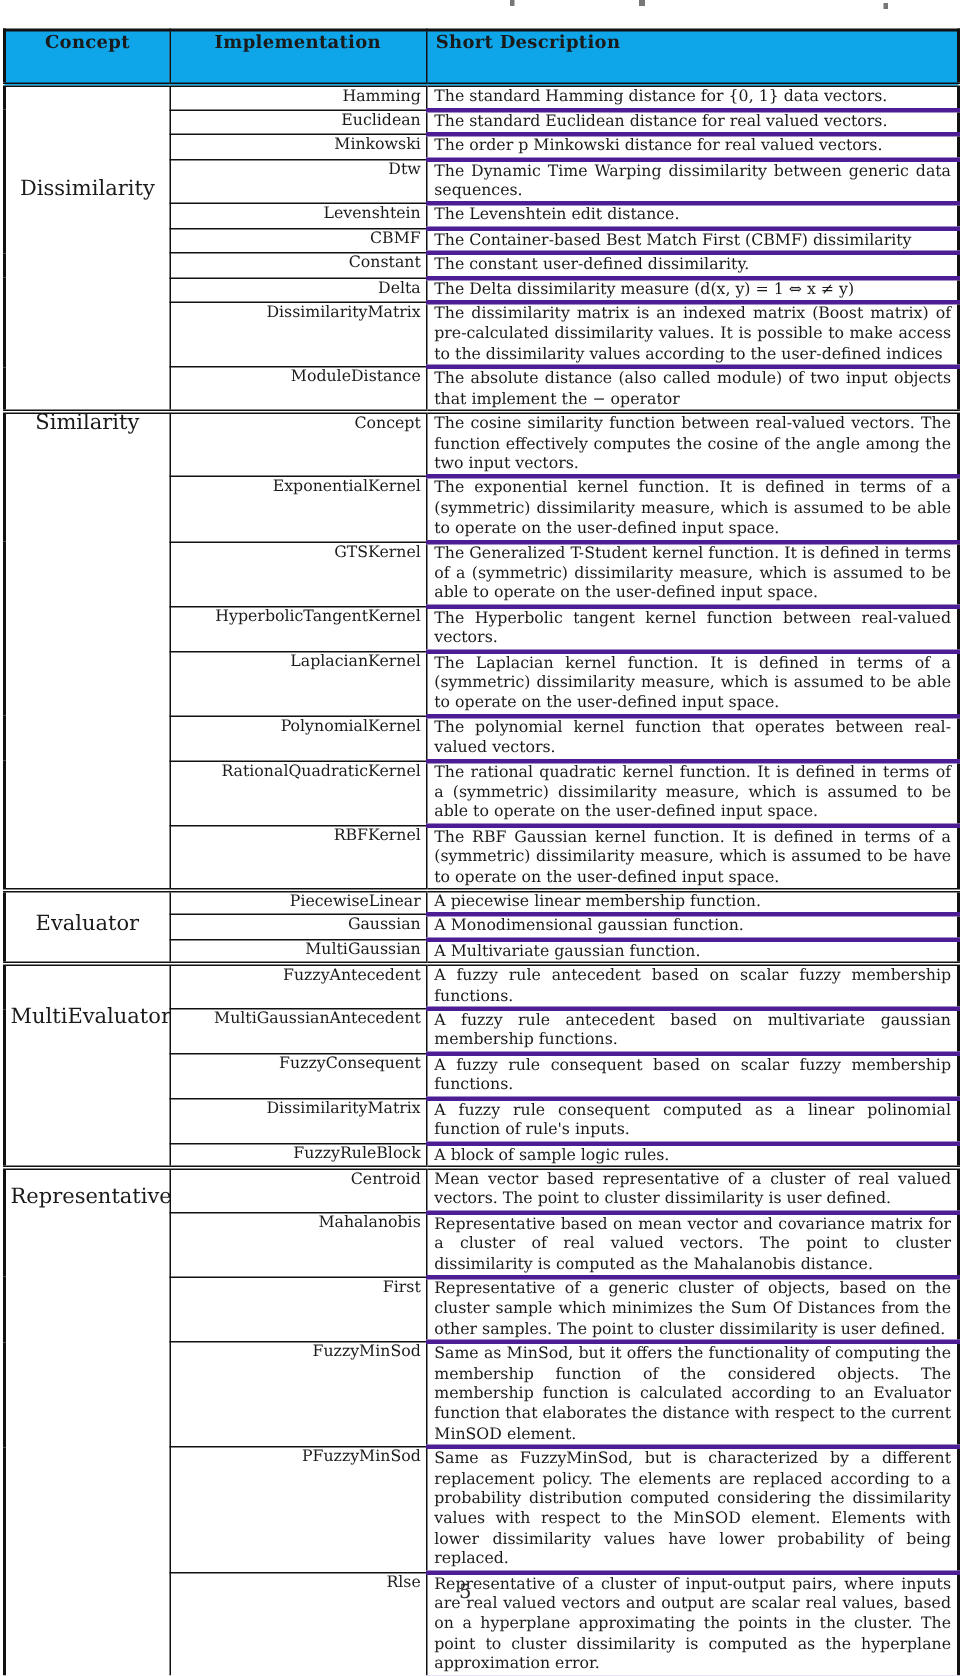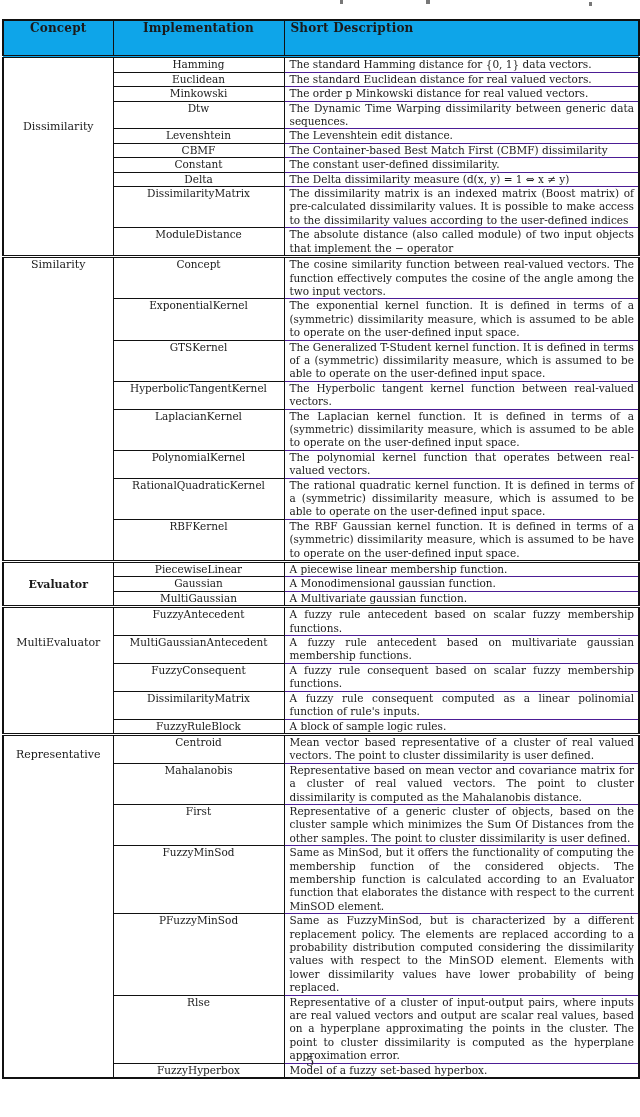--- a/index.html
+++ b/index.html
@@ -51,38 +51,38 @@
   }
   th.h-concept, th.h-impl { text-align: center; }
 
   td {
     vertical-align: top;
     padding: 0 3px;
   }
   td.concept {
     text-align: center;
     border-right: 1px solid #111;
-    font-size: 11px;
+    font-size: 14px;
   }
   .concept-label { display: block; }
   td.concept.g0 .concept-label { margin-top: 62px; }
   td.concept.g1 .concept-label { }
-  td.concept.g2 .concept-label { margin-top: 15px; font-weight: bold; }
+  td.concept.g2 .concept-label { margin-top: 15px; }
   td.concept.g3 .concept-label { margin-top: 28px; }
   td.concept.g4 .concept-label { margin-top: 12px; text-align: center; }
 
   td.impl {
-    text-align: center;
+    text-align: right;
     border-right: 1px solid #111;
     border-top: 1px solid #111;
     overflow: hidden;
   }
   td.desc {
     text-align: justify;
-    border-top: 1px solid #4c1d95;
+    border-top: 3px solid #4c1d95;
     padding: 0 4px 0 5px;
   }
   tr.group-start td { border-top: 3px double #111; }
 
   .page-number {
     position: absolute;
     left: 306px;
     top: 1054px;
     font-size: 13px;
     color: #2a2a2a;

